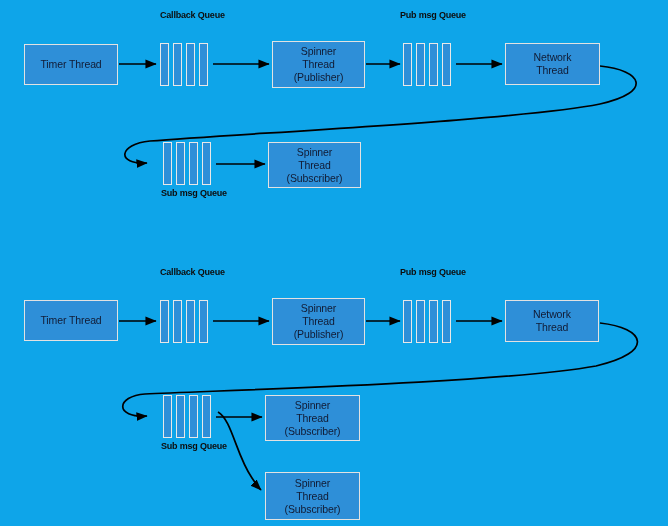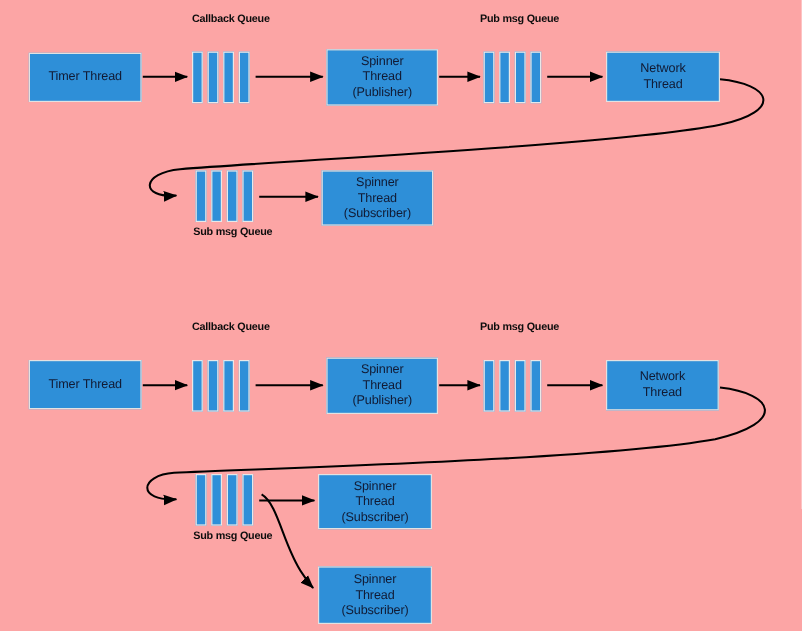--- a/index.html
+++ b/index.html
@@ -10,21 +10,21 @@
   body {
     width: 668px;
     height: 526px;
     font-family: "Liberation Sans", sans-serif;
     overflow: hidden;
   }
   #stage {
     position: relative;
     width: 668px;
     height: 526px;
-    background: #fca5a5;
+    background: #0ea5e9;
   }
   .svg-layer {
     position: absolute;
     left: 0;
     top: 0;
     width: 668px;
     height: 526px;
     pointer-events: none;
   }
   .node-box {

